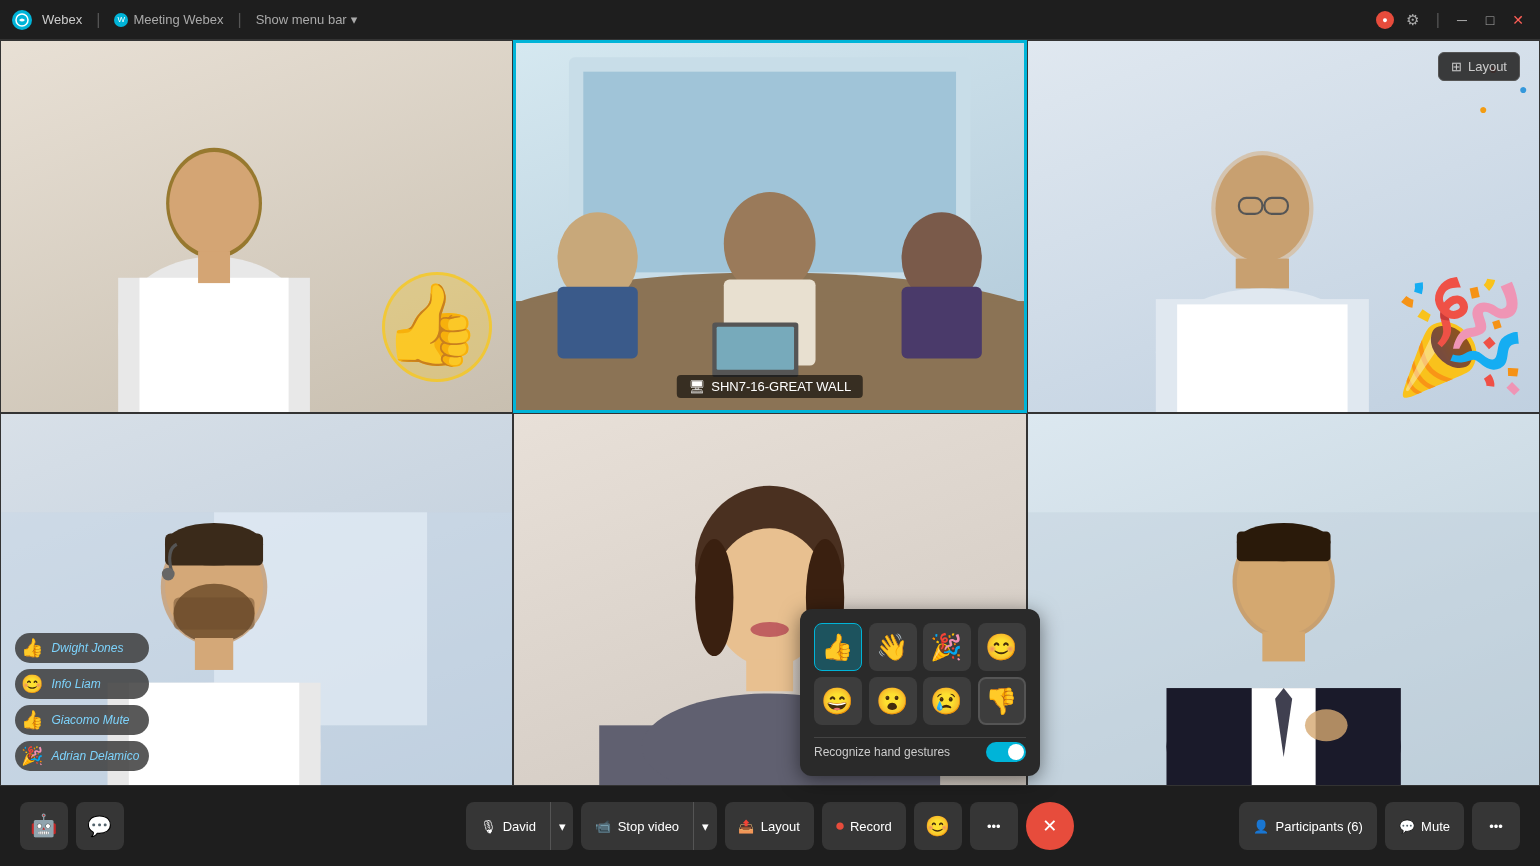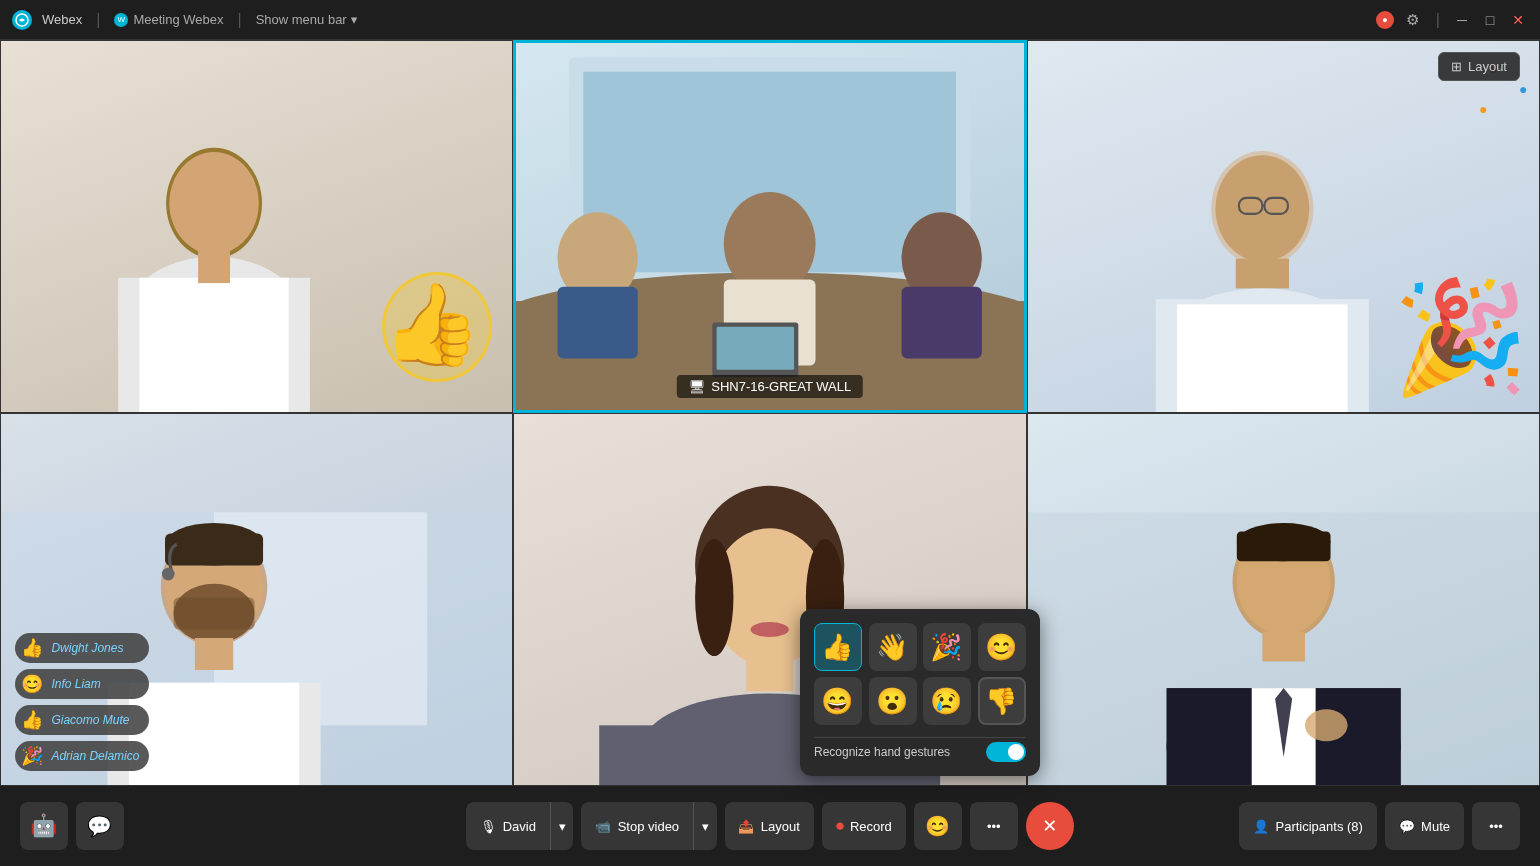--- a/index.html
+++ b/index.html
@@ -572,21 +572,21 @@
 
     <button class="tool-btn close-btn">
       <span>✕</span>
     </button>
   </div>
 
   <div class="toolbar-right">
 
     <button class="tool-btn">
       <span>👤</span>
-      <span>Participants (8)</span>
+      <span>Participants (6)</span>
     </button>
 
     <button class="tool-btn">
       <span>💬</span>
       <span>Mute</span>
     </button>
 
     <button class="tool-btn icon-only">
       <span>•••</span>
     </button>

